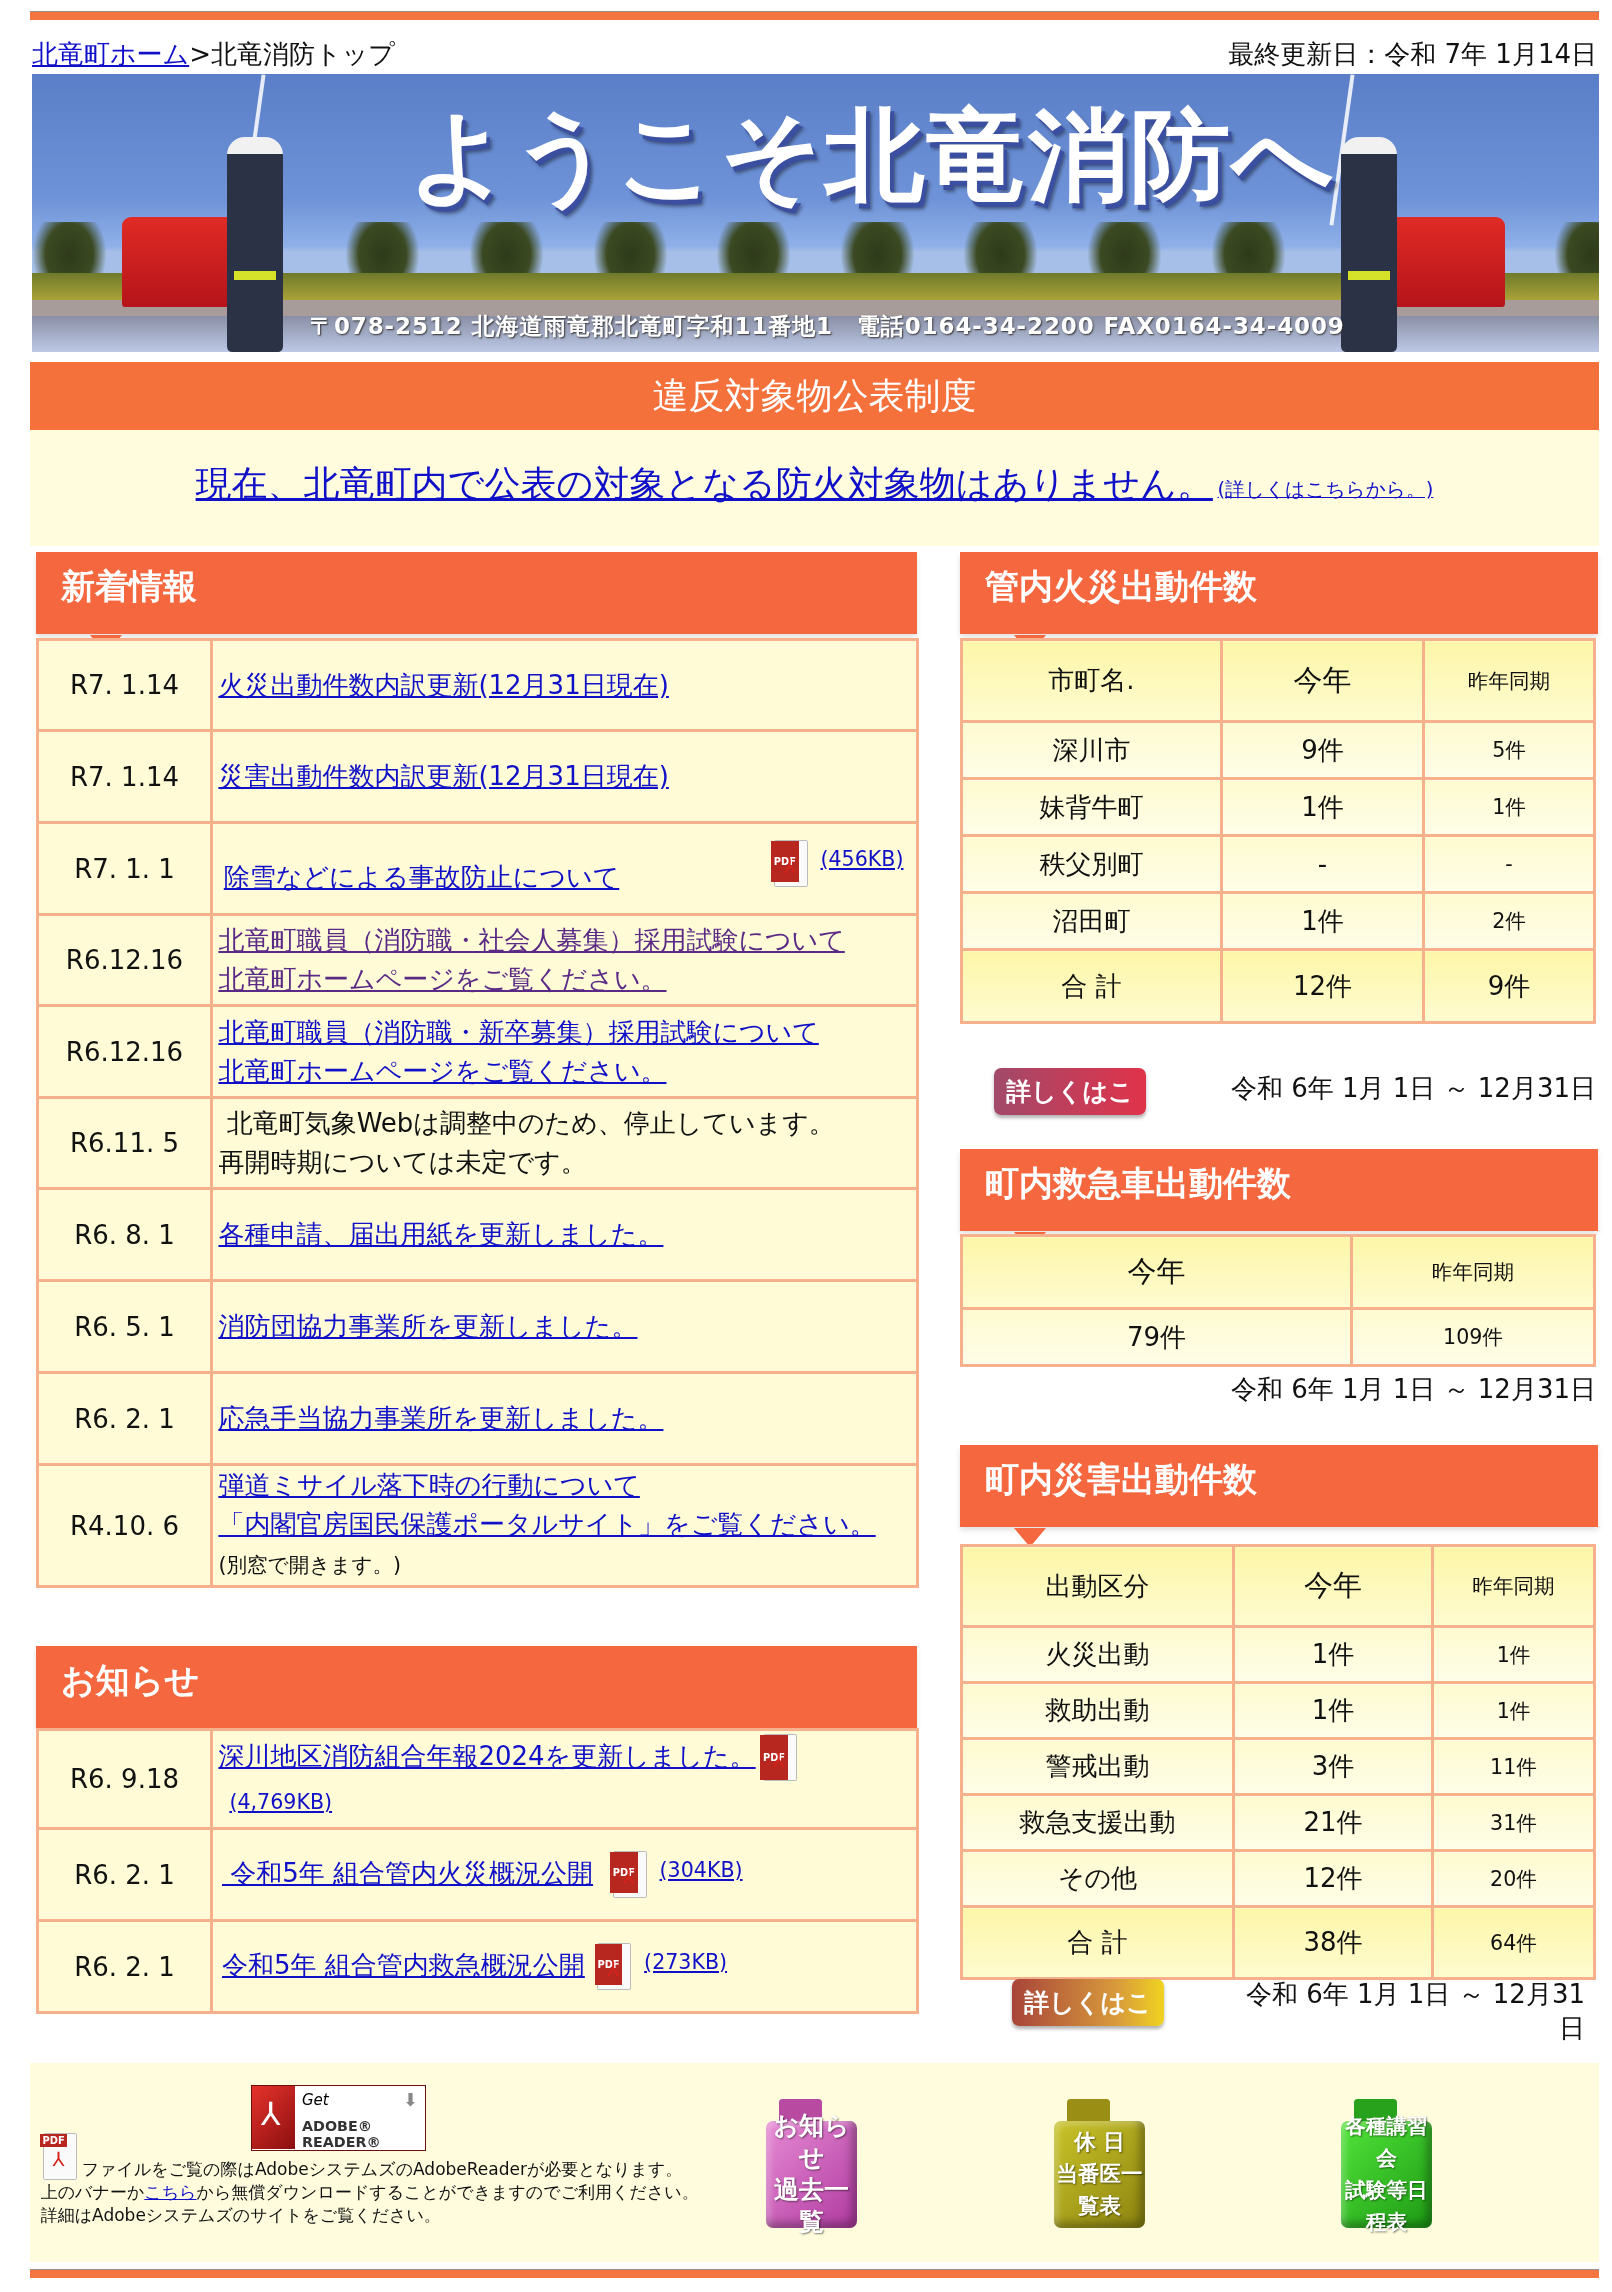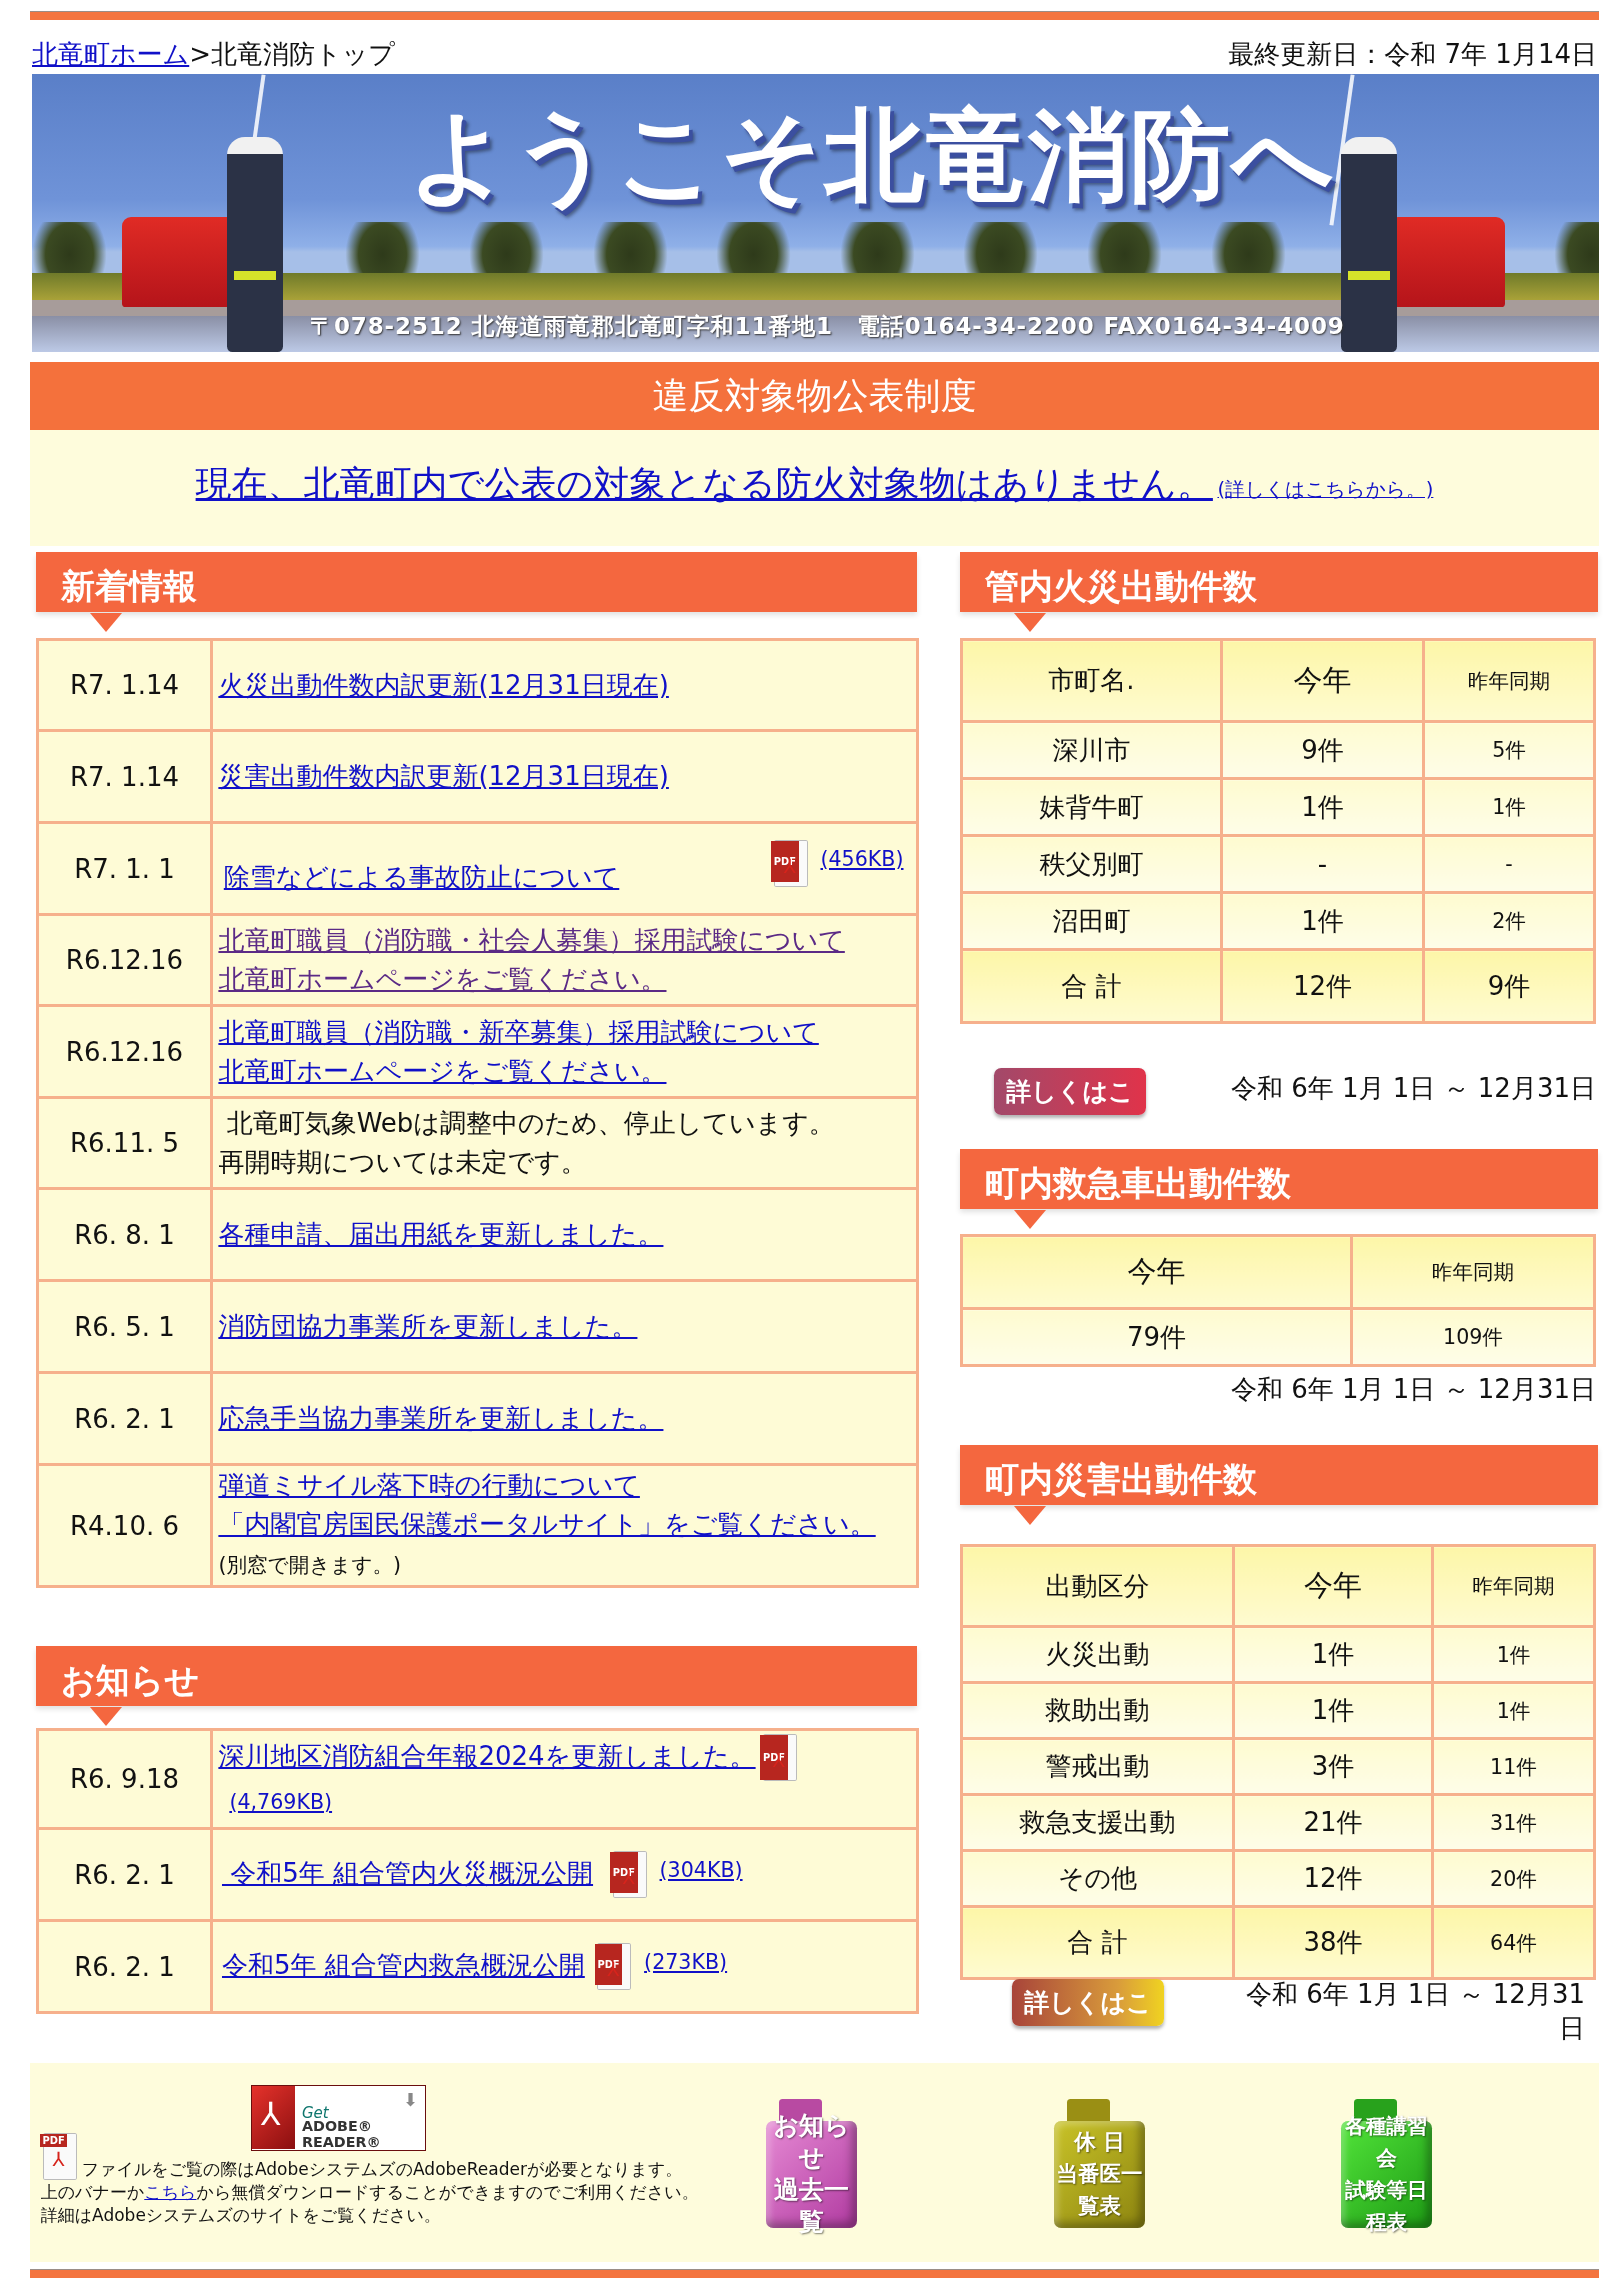--- a/index.html
+++ b/index.html
@@ -29,21 +29,21 @@
   .banner .jet { position: absolute; width: 3.6px; height: 152px; background: rgba(255,255,255,0.85); top: 0; transform: rotate(8deg); }
   .banner .title { position: absolute; left: 376px; top: 16px; font-size: 100px; font-weight: bold; color: #ffffff; letter-spacing: 1.8px;
     text-shadow: 3.6px 5.4px 0 #3b4fa0, 5.4px 7.2px 3.6px rgba(0,0,0,0.4); font-family: "DejaVu Sans", sans-serif; }
   .banner .address { position: absolute; left: 278px; top: 237px; font-size: 23px; color: #fff; font-weight: bold; letter-spacing: 0.9px; text-shadow: 0.9px 0.9px 1.8px #333; }
 
   .notice-head { position: absolute; left: 30px; top: 362px; width: 1569px; height: 68px; background: #f4713c; color: #fff; font-size: 36px; text-align: center; line-height: 68px; }
   .notice-body { position: absolute; left: 30px; top: 430px; width: 1569px; height: 116px; background: #fefcdc; text-align: center; padding-top: 30px; }
   .notice-body a.main { font-size: 36px; color: #1010c8; }
   .notice-body a.small { font-size: 19.7px; color: #1010c8; }
 
-  .sec-head { position: absolute; height: 60px; background: #f4673f; color: #fff; font-size: 34px; font-weight: bold; line-height: 68px; padding-left: 25px;
+  .sec-head { position: absolute; height: 82px; background: #f4673f; color: #fff; font-size: 34px; font-weight: bold; line-height: 68px; padding-left: 25px;
     box-shadow: 0 3.6px 5.4px rgba(0,0,0,0.12); }
   .sec-head::after { content: ""; position: absolute; left: 54px; bottom: -19.7px; border-left: 16px solid transparent; border-right: 16px solid transparent; border-top: 19.7px solid #f4673f; }
 
   table.news { position: absolute; border-collapse: collapse; background: #fefbd6; }
   table.news td { border: 3.6px solid #f6b08c; font-size: 26px; vertical-align: middle; }
   table.news td.date { width: 174px; text-align: center; }
   table.news td.body { padding-left: 5.4px; line-height: 39px; }
   .pdf-icon { display: inline-block; position: relative; width: 34px; height: 47px; background: #fafafa; border: 0.9px solid #bbb; vertical-align: middle; margin: 0 1.8px 0 7.2px; border-radius: 1.8px; }
   .pdf-icon::before { content: "PDF"; position: absolute; left: -3.6px; top: 0; background: #b7261f; color: #fff; font-size: 9.9px; font-weight: bold; padding: 0.9px 2.7px; }
   .pdf-icon::after { content: "⅄"; position: absolute; left: 9px; top: 16px; font-size: 19.7px; color: #d6241c; line-height: 1; }
@@ -58,21 +58,21 @@
 
   .detail-btn { position: absolute; width: 152px; height: 47px; border-radius: 7.2px; color: #fff; font-size: 25px; font-weight: bold; text-align: center; line-height: 47px;
     box-shadow: 0 2.7px 3.6px rgba(0,0,0,0.3); }
   .detail-btn.red { background: linear-gradient(90deg, #a2496a, #e0334a); }
   .detail-btn.gold { background: linear-gradient(90deg, #a8443a, #d99c3b 70%, #f0d321); }
 
   .footer { position: absolute; left: 30px; top: 2063px; width: 1569px; height: 199px; background: #fefcdc; }
   .adobe { position: absolute; left: 221px; top: 21.5px; width: 175px; height: 66px; border: 1.8px solid #6a0e0e; background: #fff; }
   .adobe .red { position: absolute; left: 0; top: 0; width: 43px; height: 63px; background: linear-gradient(135deg, #e6322b, #8a0f10); }
   .adobe .red::after { content: "⅄"; position: absolute; left: 9px; top: 12.5px; font-size: 32px; color: #fff; line-height: 1; }
-  .adobe .get { position: absolute; left: 50px; top: 5.4px; font-size: 15px; font-style: italic; color: #0f766e; margin-top: 13px; }
+  .adobe .get { position: absolute; left: 50px; top: 5.4px; font-size: 15px; font-style: italic; color: #000000; }
   .adobe .reader { position: absolute; left: 50px; top: 32px; font-size: 14.3px; color: #333; font-weight: bold; }
   .adobe .arrow { position: absolute; right: 7.2px; top: 3.6px; font-size: 18px; color: #888; }
   .foot-text { position: absolute; left: 10.7px; top: 95px; font-size: 17px; line-height: 23px; }
   .foot-text a { color: #1010c8; }
 
   .folder { position: absolute; top: 36px; width: 91px; height: 133px; }
   .folder .tab { position: absolute; left: 13.4px; top: 0; width: 43px; height: 25px; border-radius: 3.6px 3.6px 0 0; }
   .folder .body { position: absolute; left: 0; top: 21.5px; width: 91px; height: 107px; border-radius: 7.2px; color: #fff; font-weight: bold; text-align: center; display: flex; flex-direction: column; justify-content: center; font-size: 25px; line-height: 32px;
     box-shadow: inset -5.4px -5.4px 9px rgba(0,0,0,0.3), inset 3.6px 3.6px 7.2px rgba(255,255,255,0.3); text-shadow: 0.9px 0.9px 1.8px rgba(0,0,0,0.5); }
   .folder.pink .tab { background: #b84aa2; } .folder.pink .body { background: linear-gradient(135deg, #e68ad4, #b03aa0); }

